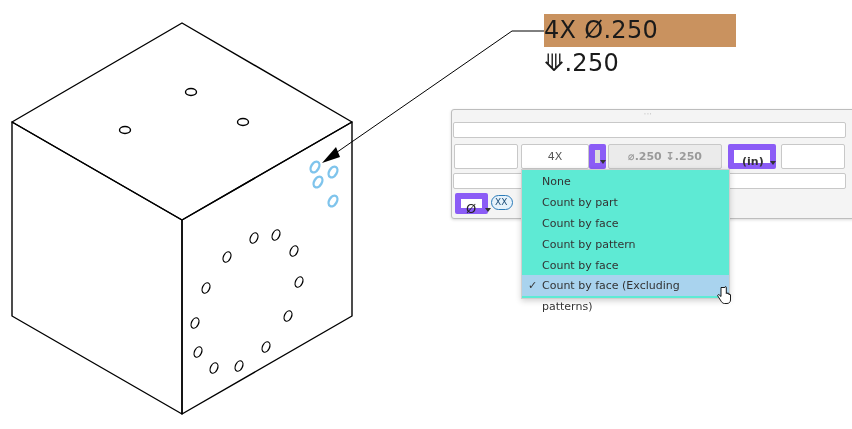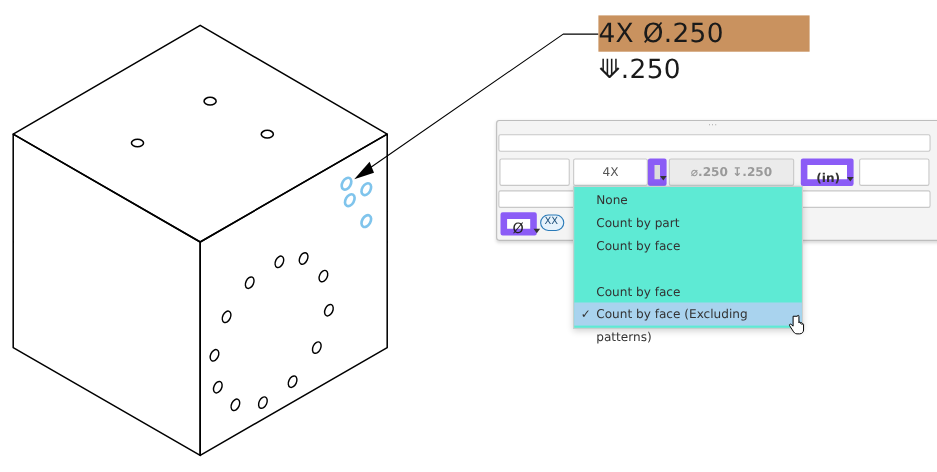--- a/index.html
+++ b/index.html
@@ -87,20 +87,21 @@
   </div>
   <div style="position:absolute;left:39px;top:85px;width:22px;height:15px;border:1px solid #2a7ab8;border-radius:8px;background:#e6f2fb;box-sizing:border-box;">
     <span style="position:absolute;left:3px;top:0px;font-size:9px;font-weight:normal;color:#1d4f7a;line-height:13px;">XX</span>
   </div>
 </div>
 
 <div class="menu">
   <div class="mi" style="top:1px;">None</div>
   <div class="mi" style="top:22px;">Count by part</div>
   <div class="mi" style="top:43px;">Count by face</div>
+  <div class="mi" style="top:64px;">Count by pattern</div>
   <div class="mi" style="top:85px;">Count by face</div>
   <div class="mi sel" style="top:105px;">
     <span class="check">✓</span>
     <span>Count by face (Excluding patterns)</span>
   </div>
 </div>
 
 <svg class="cursor" width="16" height="20" viewBox="0 0 16 20">
   <path d="M5 1.5 v9 l-1.8-1.6 c-0.8-0.7-2 0.2-1.4 1.1 l3.2 5 c0.6 1 1.6 2.5 3.5 2.5 h2.5 c2 0 3.5-1.5 3.5-3.5 v-5 c0-1-1.4-1-1.4 0 v-1 c0-1-1.4-1-1.4 0 v-0.5 c0-1-1.4-1-1.4 0 V1.5 c0-1.2-1.4-1.2-1.4 0 z" fill="#fff" stroke="#000" stroke-width="0.9"></path>
 </svg>

